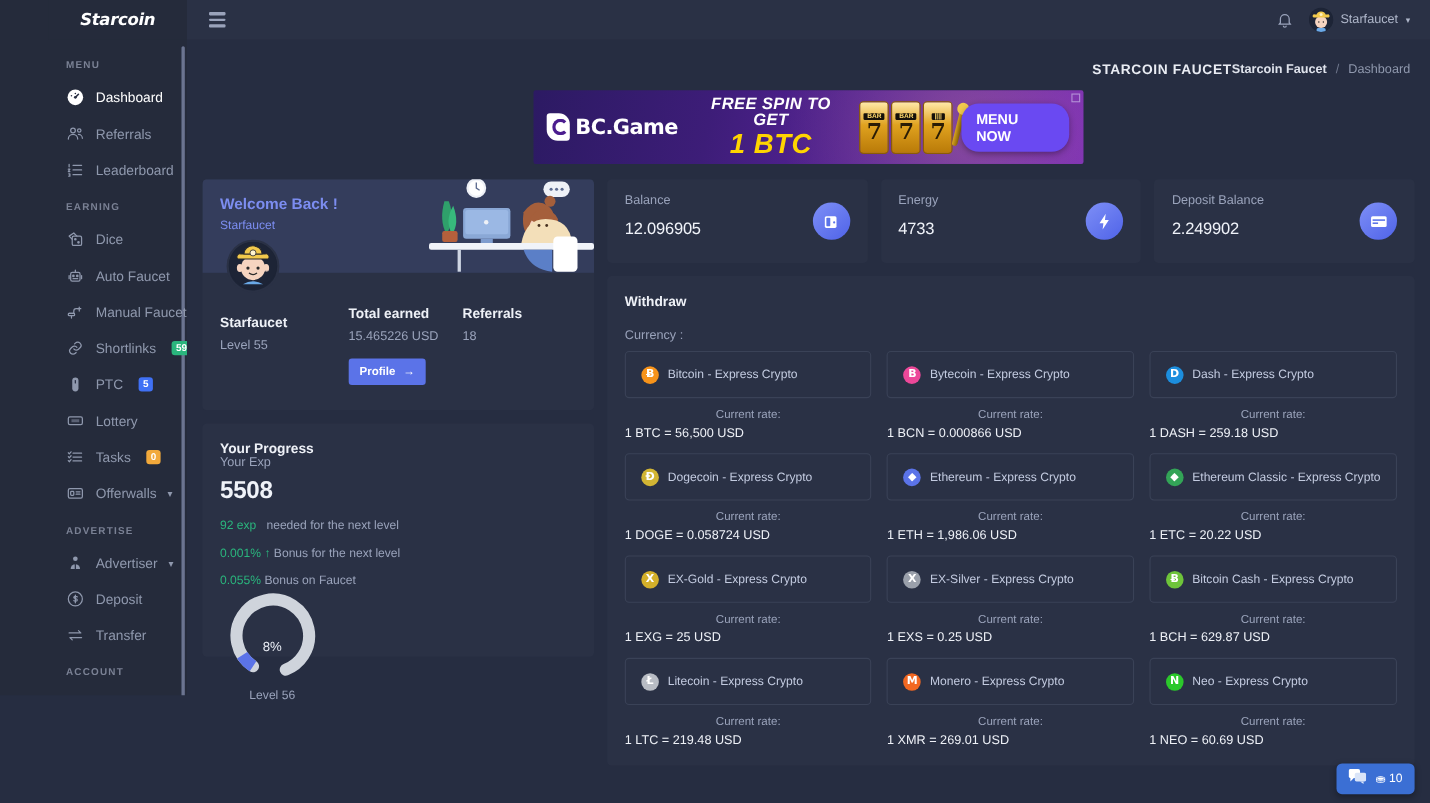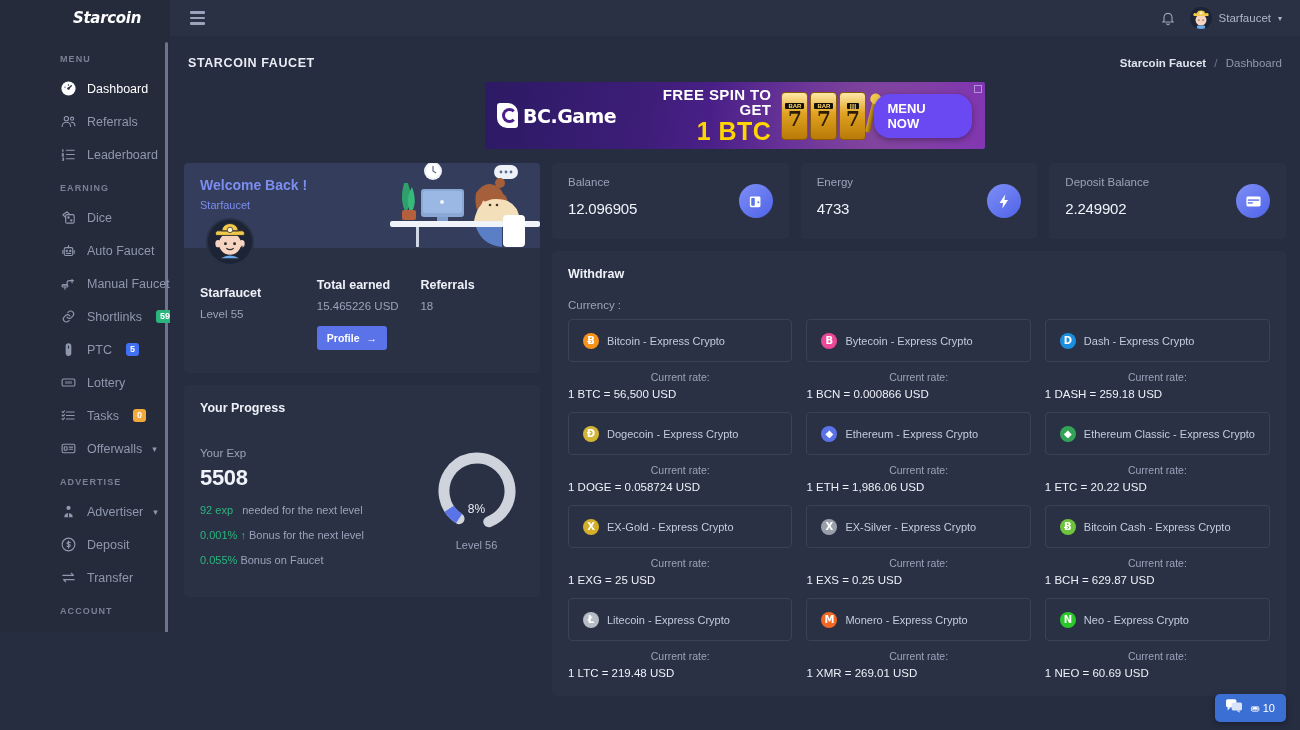--- a/index.html
+++ b/index.html
@@ -70,21 +70,21 @@
   .bell { width:16px; height:16px; }
   .user-chip { display:flex; align-items:center; gap:7px; cursor:pointer;}
   .avatar-sm {
     width:22px; height:22px; border-radius:50%; background:#1f2638; position:relative; overflow:hidden;
     display:flex; align-items:flex-end; justify-content:center;
   }
   .user-name { font-size:11.5px; color:#aeb6c9; }
   .caret { font-size:8px; color:#aeb6c9; }
 
   .page-head {
-    height: 38px; display:flex; align-items:center; justify-content: space-between;
+    height: 38px; display:flex; align-items:center; justify-content: flex-end;
     padding: 0 18px; margin-top: 8px;
   }
   .page-title { font-size:12.5px; font-weight:bold; letter-spacing:0.6px; color:#e9ecf3; }
   .crumbs { font-size:11.5px; color:#8f98ad; }
   .crumbs b { color:#dfe3ec; font-weight:600; }
   .crumbs span.sep { margin:0 5px; color:#6f778c; }
 
   .content { padding: 0 14px; }
 
   
@@ -94,21 +94,21 @@
     background: linear-gradient(100deg,#2c1a63 0%,#3d1d78 32%,#5a239b 62%,#7a2cb6 100%);
     display:flex; align-items:center; cursor:pointer;
   }
   .banner::after{content:"";position:absolute;inset:0;
     background: radial-gradient(circle at 78% 55%, rgba(255,210,120,.20), transparent 42%);}
   .b-logo{display:flex;align-items:center;gap:5px;margin-left:12px;z-index:2;}
   .b-mark{width:21px;height:25px;background:#fff;border-radius:3px 10px 3px 10px;position:relative;}
   .b-mark::before{content:"";position:absolute;left:5px;top:5px;width:9px;height:9px;border-radius:50%;
     border:3px solid #4b1d8f;border-right-color:transparent;}
   .b-name{color:#fff;font-size:19px;font-weight:bold;font-family:"DejaVu Sans",sans-serif;letter-spacing:-.5px;}
-  .b-mid{z-index:2;margin-left:14px;text-align:right;line-height:1;}
+  .b-mid{z-index:2;margin-left:14px;text-align:center;line-height:1;font-style:italic;}
   .b-l1{color:#fff;font-size:15px;font-weight:bold;letter-spacing:.4px;}
   .b-l2{color:#ffd400;font-size:25px;font-weight:bold;margin-top:2px;letter-spacing:.5px;}
   .reels{z-index:2;margin-left:10px;display:flex;gap:2px;align-items:center;}
   .reel{width:27px;height:48px;border-radius:4px;
     background:linear-gradient(180deg,#ffe9a8,#e0a21f 45%,#b97a08);
     display:flex;flex-direction:column;align-items:center;justify-content:center;gap:2px;
     border:1px solid #8c5c05;}
   .reel .bar{font-size:6px;font-weight:bold;color:#ffd96b;background:#14100a;padding:0 3px;border-radius:1px;}
   .reel .sev{font-size:20px;font-weight:bold;color:#2a1c05;line-height:.85;font-family:"DejaVu Serif",serif;}
   .lever{width:5px;height:34px;background:linear-gradient(90deg,#d9a521,#8c6406);margin-left:1px;
@@ -145,21 +145,21 @@
   .wl-stat-v { color:#9aa3bb; font-size:11.5px; margin-top:8px; }
   .profile-btn {
     margin-top:14px; display:inline-flex; align-items:center; gap:7px;
     background:#5b73e8; color:#fff; font-size:10.5px; font-weight:600;
     padding:6px 10px; border-radius:3px; border:none; cursor:pointer;
   }
 
   
   .progress { margin-top:12px; padding:16px 16px 18px 16px; height:212px; }
   .pg-title{ color:#eef1f7; font-size:12.5px; font-weight:bold; }
-  .pg-row { display:flex; margin-top:32px; }
+  .pg-row { display:flex; margin-top:0;flex-direction:column; }
   .pg-left { flex:1; }
   .pg-k { color:#9aa3bb; font-size:11.5px; }
   .pg-exp { color:#f0f3f9; font-size:22px; font-weight:bold; margin-top:6px; letter-spacing:-0.3px;}
   .pg-line { font-size:11px; margin-top:13px; color:#9aa3bb; }
   .pg-line b { color:#2ab57d; font-weight:normal; }
   .ring-wrap { width:95px; position:relative; display:flex; flex-direction:column; align-items:center; }
   .ring-pct { position:absolute; left:50%; top:52%; transform:translate(-50%,-50%);
      font-size:12px; color:#e8ecf4; }
   .ring-lab { font-size:11px; color:#9aa3bb; margin-top:4px; }
 

